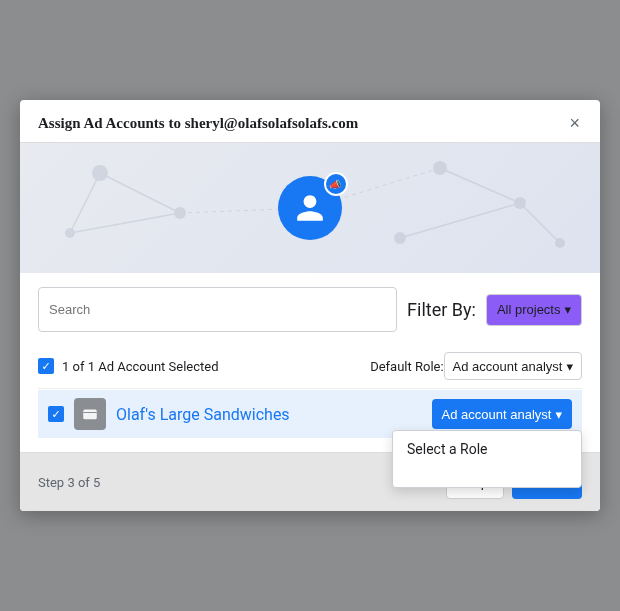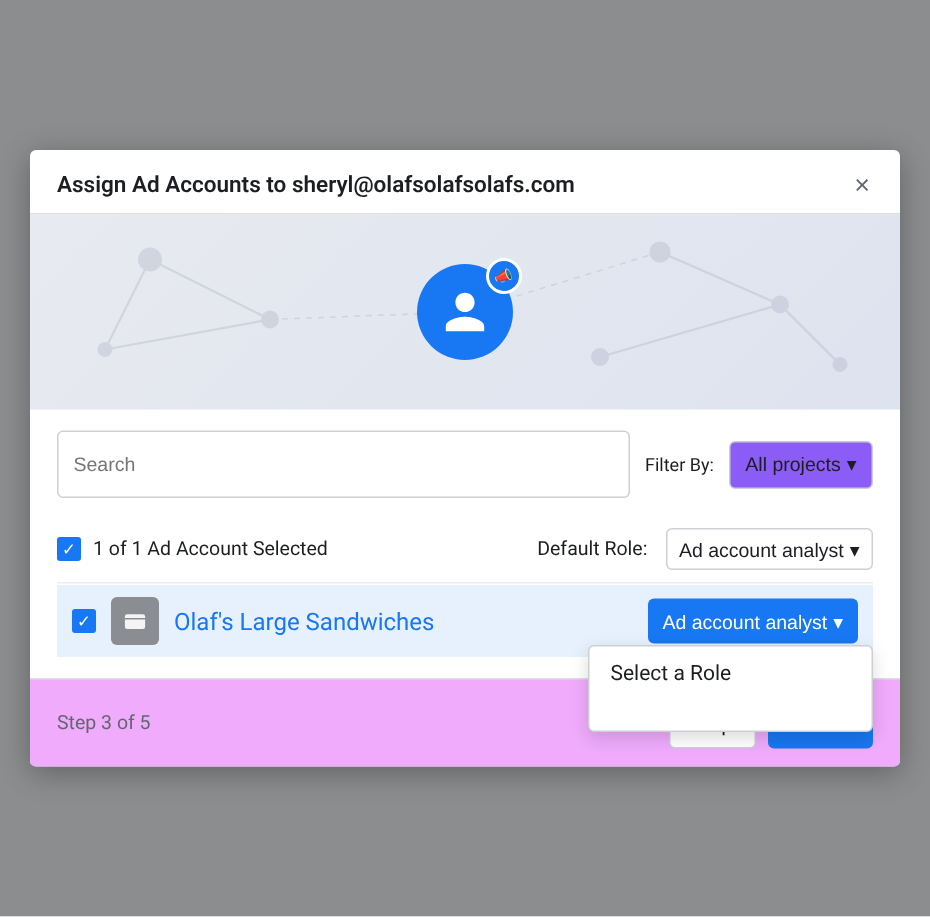--- a/index.html
+++ b/index.html
@@ -35,20 +35,21 @@
       display: flex;
       align-items: center;
       justify-content: space-between;
       padding: 14px 18px 10px;
       border-bottom: 1px solid #ddd;
     }
     .modal-title {
       font-size: 15px;
       font-weight: 600;
       color: #1c1e21;
+      font-family: Liberation Serif, serif;
     }
     .close-btn {
       background: none;
       border: none;
       cursor: pointer;
       font-size: 18px;
       color: #606770;
       line-height: 1;
       padding: 0 2px;
     }
@@ -120,21 +121,21 @@
       flex: 1;
       height: 45px;
       border: 1px solid #ccd0d5;
       border-radius: 4px;
       padding: 12px 10px;
       font-size: 13px;
       color: #1c1e21;
       outline: none;
     }
     .filter-label {
-      font-size: 12px;
+      font-size: 18px;
       color: #1c1e21;
       white-space: nowrap;
     }
     .filter-btn {
       height: 32px;
       border: 1px solid #ccd0d5;
       border-radius: 4px;
       background: #8b5cf6;
       padding: 0 10px;
       font-size: 13px;
@@ -166,21 +167,21 @@
       border-radius: 2px;
       display: flex;
       align-items: center;
       justify-content: center;
       color: white;
       font-size: 11px;
     }
     .selected-right {
       display: flex;
       align-items: center;
-      gap: 12px;
+      gap: 0;
       font-size: 13px;
       color: #1c1e21;
     }
     .role-dropdown-btn {
       height: 28px;
       border: 1px solid #ccd0d5;
       border-radius: 4px;
       background: white;
       padding: 0 8px;
       font-size: 13px;
@@ -265,21 +266,21 @@
       display: flex;
       align-items: center;
       gap: 6px;
     }
     .modal-footer {
       display: flex;
       align-items: center;
       justify-content: space-between;
       padding: 12px 18px;
       border-top: 1px solid #ddd;
-      background: #f0abfc;
+      background: #e5e5e5;
     }
     .step-text {
       font-size: 13px;
       color: #606770;
     }
     .footer-actions {
       display: flex;
       gap: 8px;
     }
     .skip-btn {

